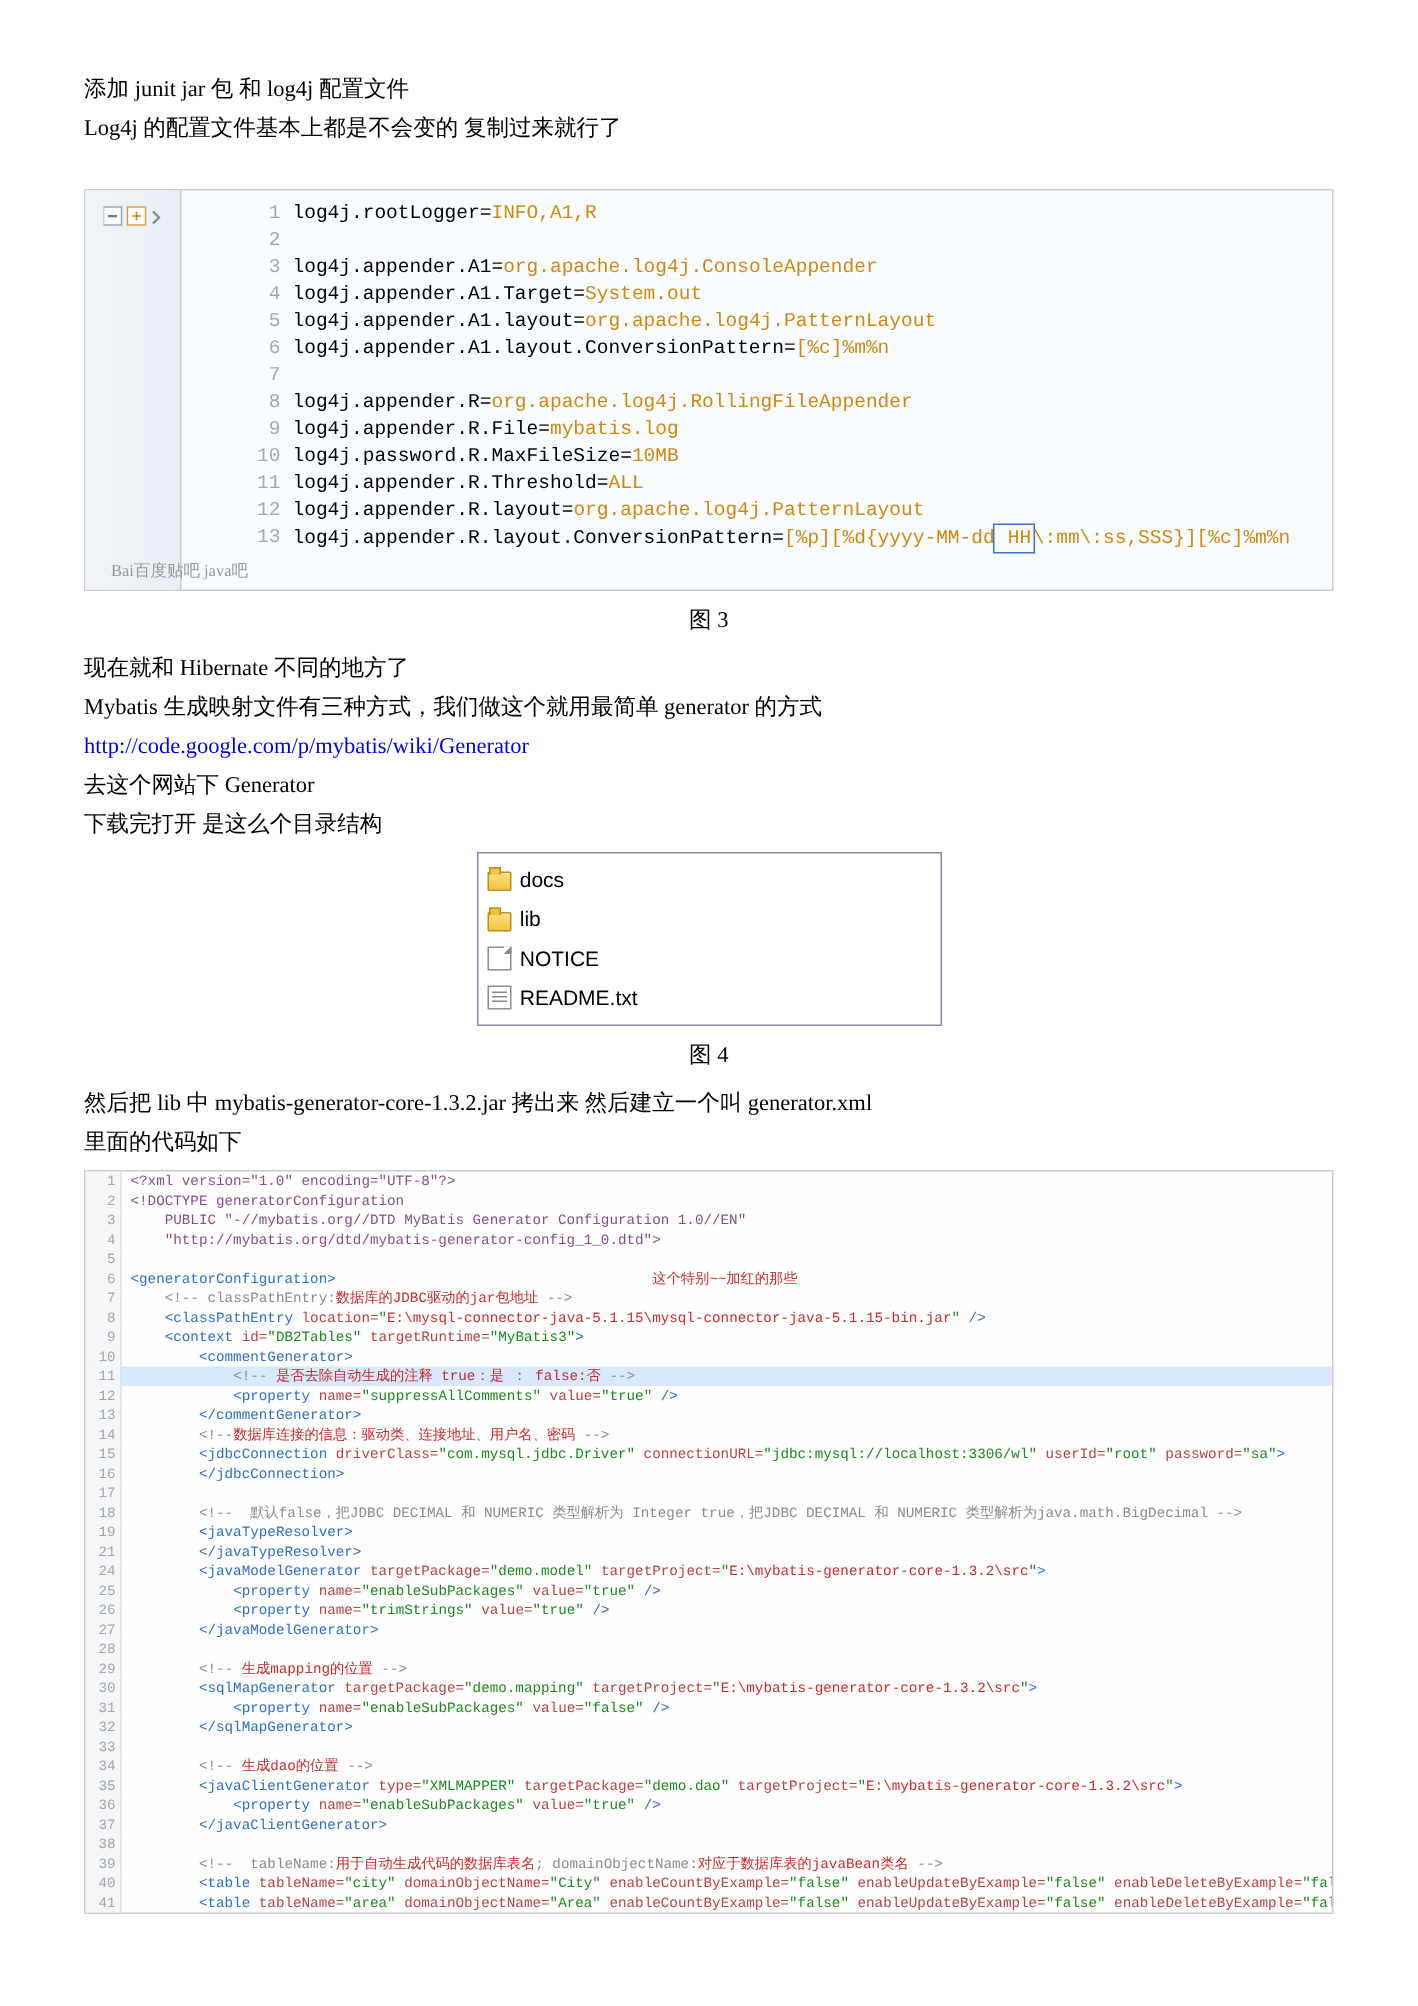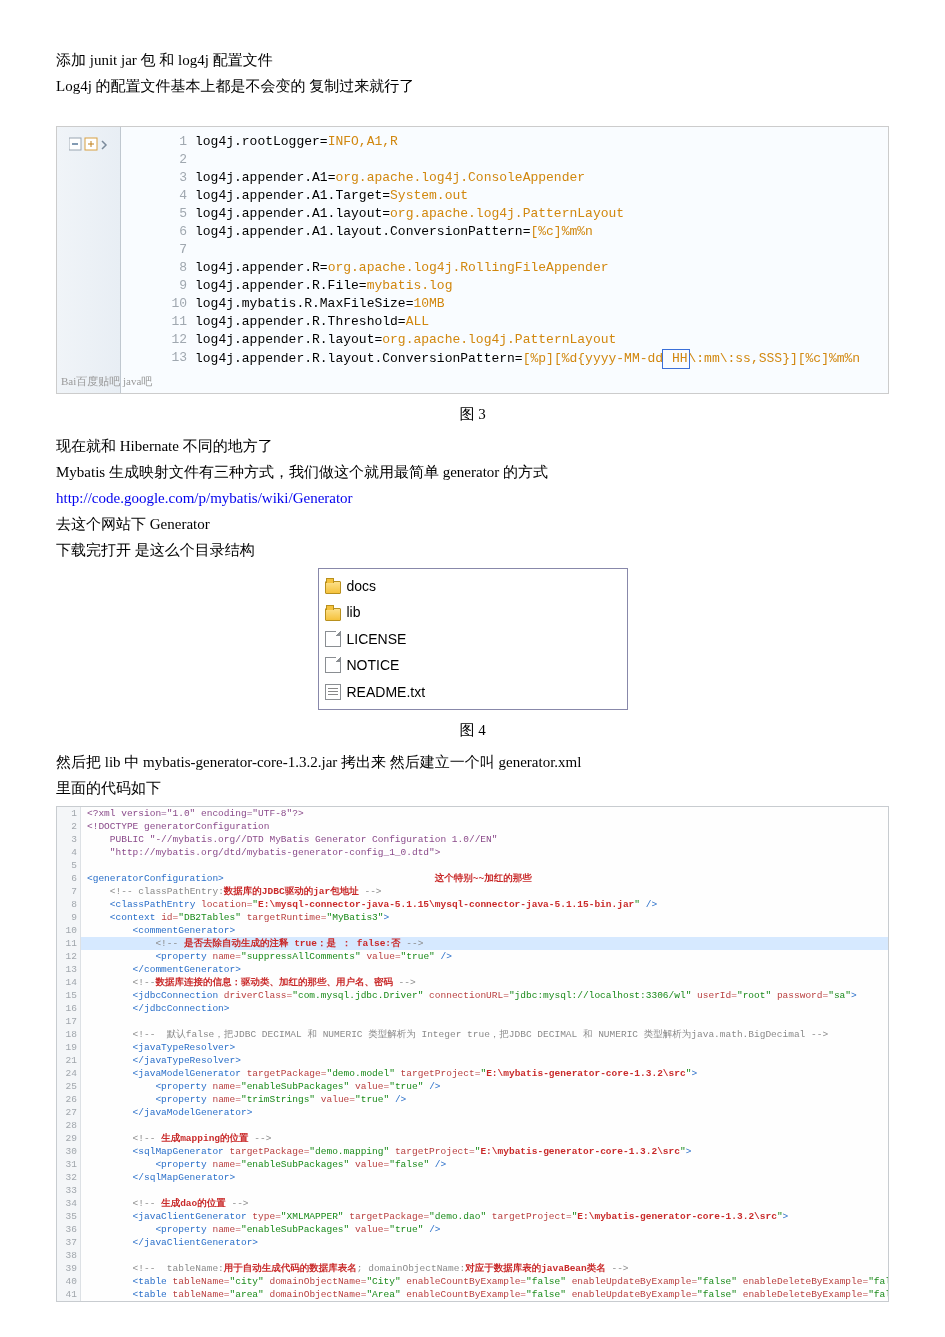--- a/index.html
+++ b/index.html
@@ -50,21 +50,21 @@
       width: 64px;
       padding-right: 8px;
       user-select: none;
     }
     .code-text { white-space: pre; }
     .kv-key { color: #000; }
     .kv-eq { color: #000; }
     .kv-val { color: #d1870e; font-weight: 500; }
     .watermark {
       position: absolute;
-      left: 4px; bottom: 2px;
+      left: 17px; bottom: 2px;
       font-size: 11px; color: #999;
     }
     .cursor-box {
       display: inline-block;
       border: 1px solid #3a6fd8;
       padding: 0 1px;
       margin: 0 -1px;
     }
 
     
@@ -133,21 +133,21 @@
       padding-right: 3px;
       flex-shrink: 0;
       user-select: none;
     }
     .xml-line { white-space: pre; padding-left: 6px; }
     .x-tag { color: #2a6fc9; }
     .x-attr { color: #b94040; }
     .x-str { color: #1a8a1a; }
     .x-comment { color: #8a8a8a; }
     .x-decl { color: #8a4a8a; }
-    .x-cn { color: #c92a2a; font-weight: bold; }
+    .x-cn { color: #c92a2a; }
     .hl-row { background: #d6e9ff; }
   </style>
 </head>
 <body>
 
 <p class="para">添加 junit jar   包  和 log4j   配置文件</p>
 <p class="para">Log4j 的配置文件基本上都是不会变的  复制过来就行了</p>
 <div class="gap-sm"></div>
 
 <div class="editor-wrap">
@@ -195,21 +195,21 @@
       <div class="row">
         <span class="ln">8</span>
         <span class="code-text"><span class="kv-key">log4j.appender.R</span><span class="kv-eq">=</span><span class="kv-val">org.apache.log4j.RollingFileAppender</span></span>
       </div>
       <div class="row">
         <span class="ln">9</span>
         <span class="code-text"><span class="kv-key">log4j.appender.R.File</span><span class="kv-eq">=</span><span class="kv-val">mybatis.log</span></span>
       </div>
       <div class="row">
         <span class="ln">10</span>
-        <span class="code-text"><span class="kv-key">log4j.mybatis.R.MaxFileSize</span><span class="kv-eq">=</span><span class="kv-val">10MB</span></span>
+        <span class="code-text"><span class="kv-key">log4j.password.R.MaxFileSize</span><span class="kv-eq">=</span><span class="kv-val">10MB</span></span>
       </div>
       <div class="row">
         <span class="ln">11</span>
         <span class="code-text"><span class="kv-key">log4j.appender.R.Threshold</span><span class="kv-eq">=</span><span class="kv-val">ALL</span></span>
       </div>
       <div class="row">
         <span class="ln">12</span>
         <span class="code-text"><span class="kv-key">log4j.appender.R.layout</span><span class="kv-eq">=</span><span class="kv-val">org.apache.log4j.PatternLayout</span></span>
       </div>
       <div class="row">
@@ -231,24 +231,20 @@
     <div class="frow">
       <span class="ico folder-icon"></span>
       <span>docs</span>
     </div>
     <div class="frow">
       <span class="ico folder-icon"></span>
       <span>lib</span>
     </div>
     <div class="frow">
       <span class="ico file-icon"></span>
-      <span>LICENSE</span>
-    </div>
-    <div class="frow">
-      <span class="ico file-icon"></span>
       <span>NOTICE</span>
     </div>
     <div class="frow">
       <span class="ico txt-icon"></span>
       <span>README.txt</span>
     </div>
   </div>
 <p class="caption">图 4</p>
 
 <p class="para">然后把 lib 中  mybatis-generator-core-1.3.2.jar    拷出来  然后建立一个叫 generator.xml</p>
@@ -302,21 +298,21 @@
     <div class="xrow ">
       <div class="xml-gutter">12</div>
       <div class="xml-line">            <span class="x-tag">&lt;property</span> <span class="x-attr">name=</span><span class="x-str">"suppressAllComments"</span> <span class="x-attr">value=</span><span class="x-str">"true"</span> <span class="x-tag">/&gt;</span></div>
     </div>
     <div class="xrow ">
       <div class="xml-gutter">13</div>
       <div class="xml-line">        <span class="x-tag">&lt;/commentGenerator&gt;</span></div>
     </div>
     <div class="xrow ">
       <div class="xml-gutter">14</div>
-      <div class="xml-line">        <span class="x-comment">&lt;!--</span><span class="x-cn">数据库连接的信息：驱动类、加红的那些、用户名、密码</span><span class="x-comment"> --&gt;</span></div>
+      <div class="xml-line">        <span class="x-comment">&lt;!--</span><span class="x-cn">数据库连接的信息：驱动类、连接地址、用户名、密码</span><span class="x-comment"> --&gt;</span></div>
     </div>
     <div class="xrow ">
       <div class="xml-gutter">15</div>
       <div class="xml-line">        <span class="x-tag">&lt;jdbcConnection</span> <span class="x-attr">driverClass=</span><span class="x-str">"com.mysql.jdbc.Driver"</span> <span class="x-attr">connectionURL=</span><span class="x-str">"jdbc:mysql://localhost:3306/wl"</span> <span class="x-attr">userId=</span><span class="x-str">"root"</span> <span class="x-attr">password=</span><span class="x-str">"sa"</span><span class="x-tag">&gt;</span></div>
     </div>
     <div class="xrow ">
       <div class="xml-gutter">16</div>
       <div class="xml-line">        <span class="x-tag">&lt;/jdbcConnection&gt;</span></div>
     </div>
     <div class="xrow ">

